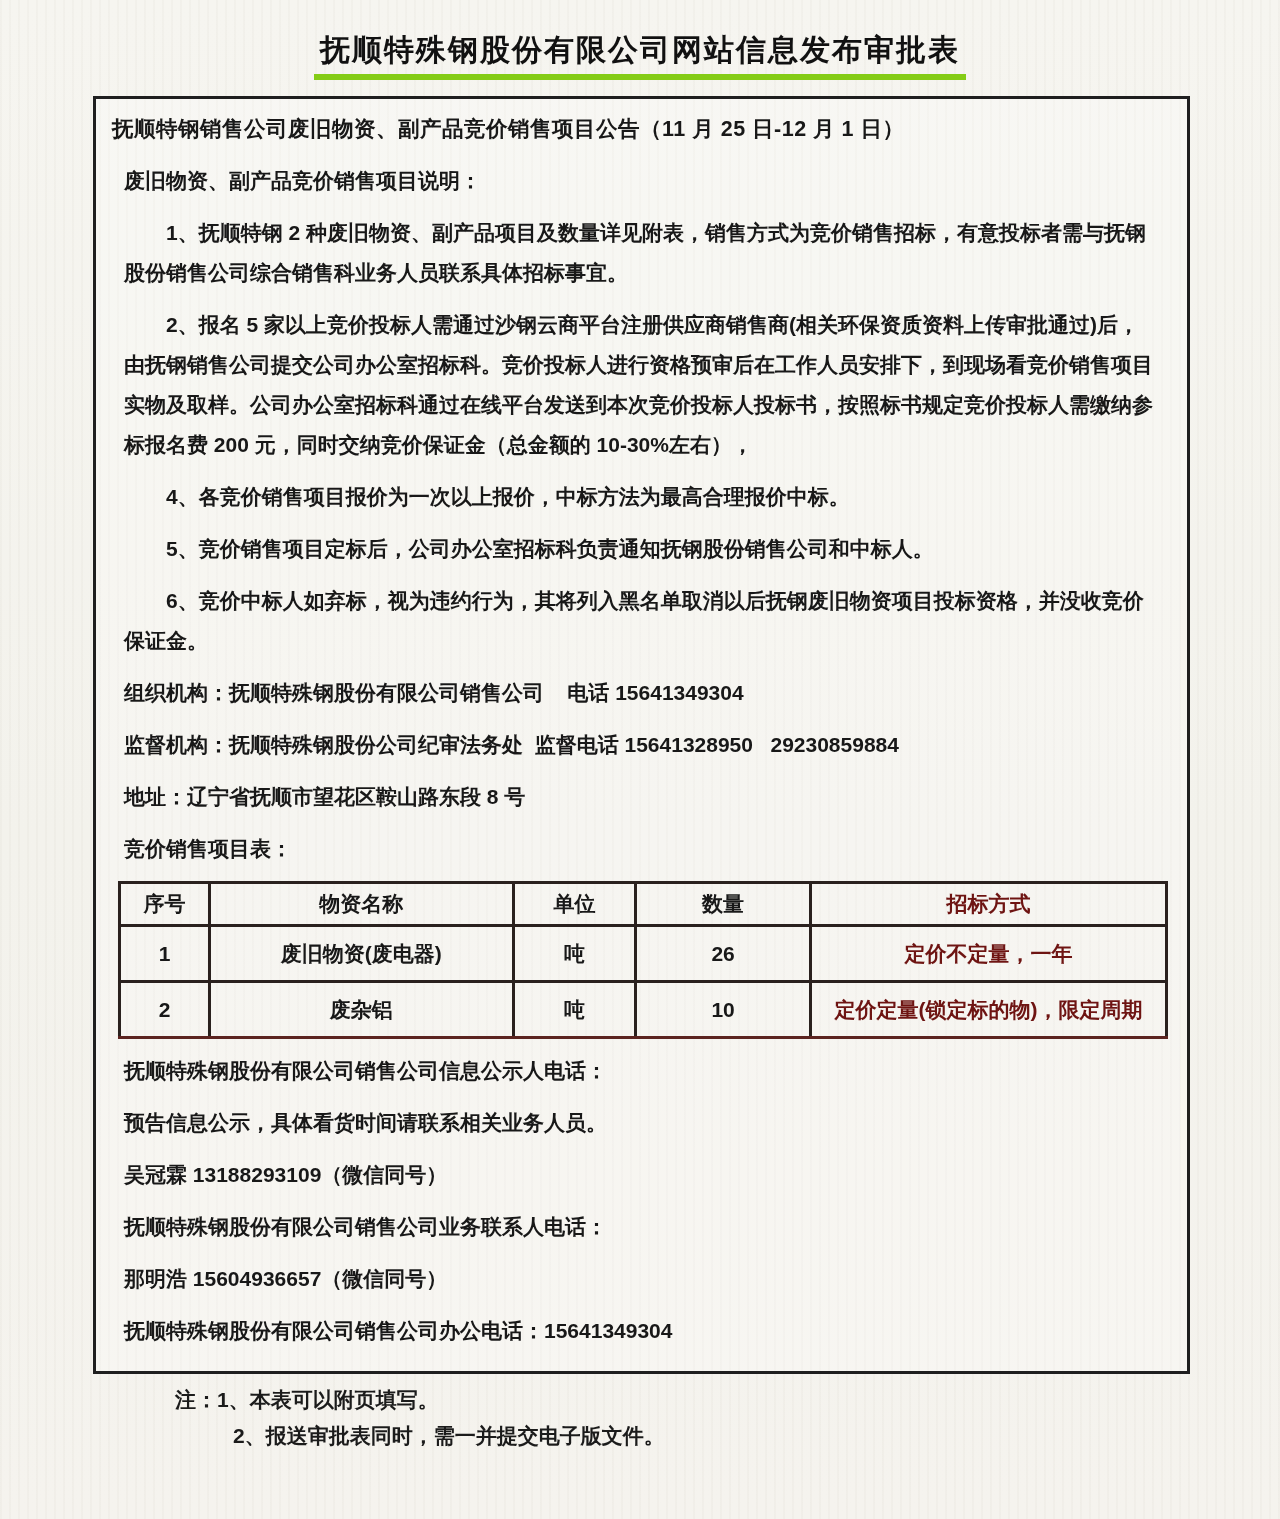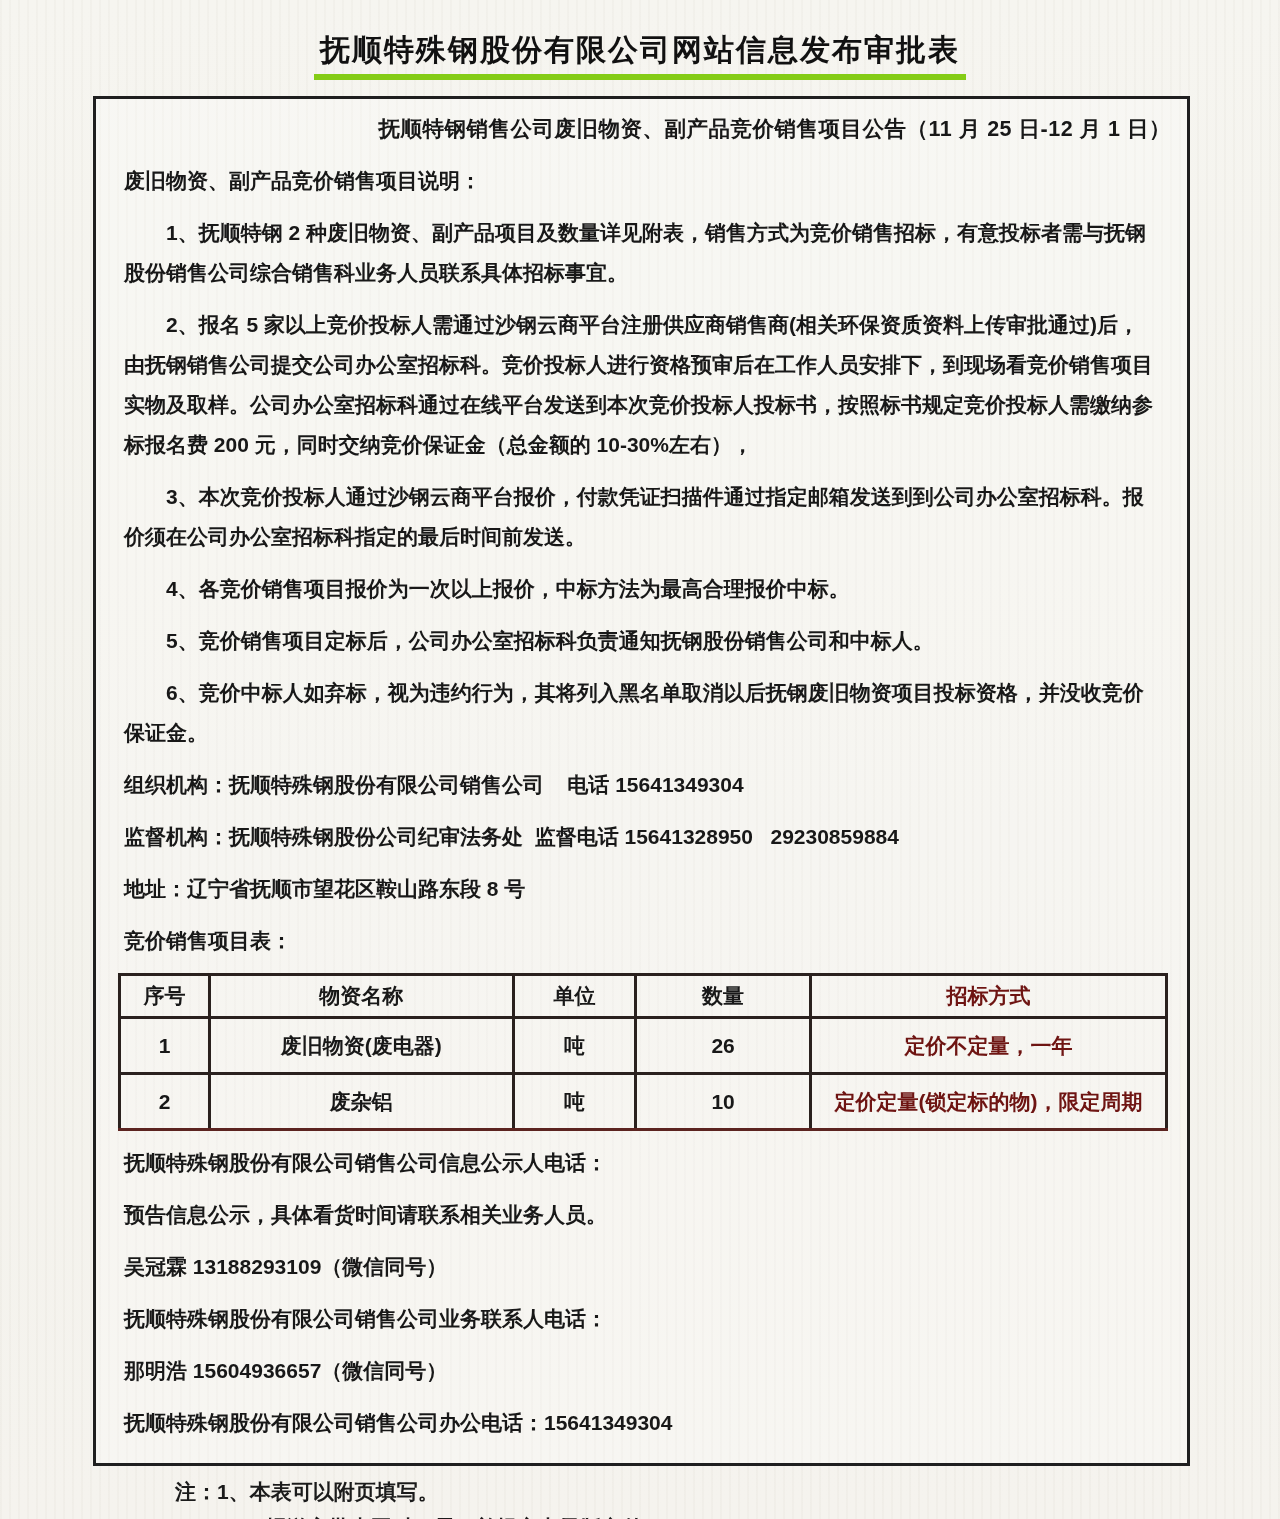--- a/index.html
+++ b/index.html
@@ -45,21 +45,21 @@
   .info-grid .cell.last-col{ border-right:none; }
   .info-grid .cell.last-row{ border-bottom:none; }
   .info-grid .merged{ grid-column:2 / 5; }
 
   
   .content{
     padding:10px 16px 8px 16px;
     font-size:21px; font-weight:700; line-height:40px;
     color:#181818;
   }
-  .ann-heading{ text-align:right; font-size:21.5px; letter-spacing:0.5px; margin-bottom:2px; }
+  .ann-heading{ text-align:left; font-size:21.5px; letter-spacing:0.5px; margin-bottom:2px; }
   .content p{ margin:12px; }
   .para{ text-indent:2em; }
   .pre{ white-space:pre-wrap; }
 
   
   table.items{
     width:1050px; margin:6px auto 4px 6px;
     border-collapse:collapse;
     font-size:21px; font-weight:700;
   }
@@ -88,21 +88,20 @@
   </h1>
 
   <div class="outer">
 
 
     <div class="content">
       <div class="ann-heading">抚顺特钢销售公司废旧物资、副产品竞价销售项目公告（11 月 25 日-12 月 1 日）</div>
       <p>废旧物资、副产品竞价销售项目说明：</p>
       <p class="para">1、抚顺特钢 2 种废旧物资、副产品项目及数量详见附表，销售方式为竞价销售招标，有意投标者需与抚钢股份销售公司综合销售科业务人员联系具体招标事宜。</p>
       <p class="para">2、报名 5 家以上竞价投标人需通过沙钢云商平台注册供应商销售商(相关环保资质资料上传审批通过)后，由抚钢销售公司提交公司办公室招标科。竞价投标人进行资格预审后在工作人员安排下，到现场看竞价销售项目实物及取样。公司办公室招标科通过在线平台发送到本次竞价投标人投标书，按照标书规定竞价投标人需缴纳参标报名费 200 元，同时交纳竞价保证金（总金额的 10-30%左右），</p>
-      <p class="para">3、本次竞价投标人通过沙钢云商平台报价，付款凭证扫描件通过指定邮箱发送到到公司办公室招标科。报价须在公司办公室招标科指定的最后时间前发送。</p>
       <p class="para">4、各竞价销售项目报价为一次以上报价，中标方法为最高合理报价中标。</p>
       <p class="para">5、竞价销售项目定标后，公司办公室招标科负责通知抚钢股份销售公司和中标人。</p>
       <p class="para">6、竞价中标人如弃标，视为违约行为，其将列入黑名单取消以后抚钢废旧物资项目投标资格，并没收竞价保证金。</p>
       <p class="pre">组织机构：抚顺特殊钢股份有限公司销售公司    电话 15641349304</p>
       <p class="pre">监督机构：抚顺特殊钢股份公司纪审法务处  监督电话 15641328950   29230859884</p>
       <p>地址：辽宁省抚顺市望花区鞍山路东段 8 号</p>
       <p>竞价销售项目表：</p>
 
       <table class="items">
         <colgroup>

